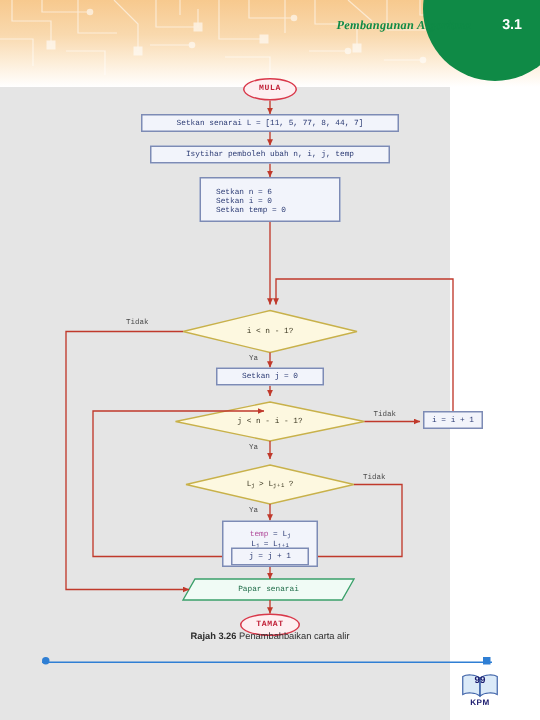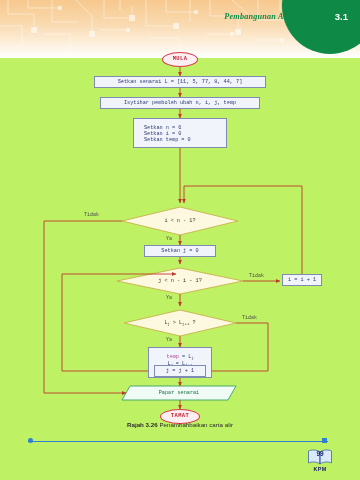--- a/index.html
+++ b/index.html
@@ -4,22 +4,22 @@
 <style>
   * { box-sizing: border-box; margin: 0; padding: 0; }
   html, body {
     width: 360px; height: 480px;
     background: #ffffff;
     font-family: "Liberation Sans", sans-serif;
     overflow: hidden;
   }
   #page {
     position: relative;
-    width: 360px; height: 480px;
-    background: #bef264;
+    width: 300px; height: 480px;
+    background: #e5e5e5;
   }
 
   
   .hdr-band {
     position: absolute; left: 0; top: 0;
     width: 360px; height: 58px;
     background: linear-gradient(180deg,#f7c98e 0%, #f9d9ae 40%, #fdeed9 72%, #ffffff 100%);
     overflow: hidden;
   }
   .circuit { position: absolute; left:0; top:0; width:360px; height:58px; opacity:.65; }

